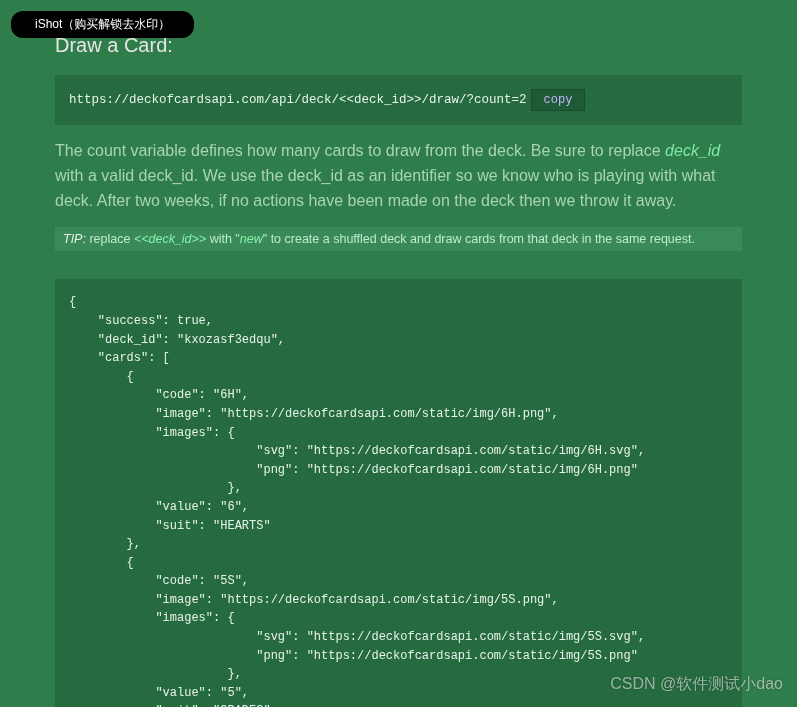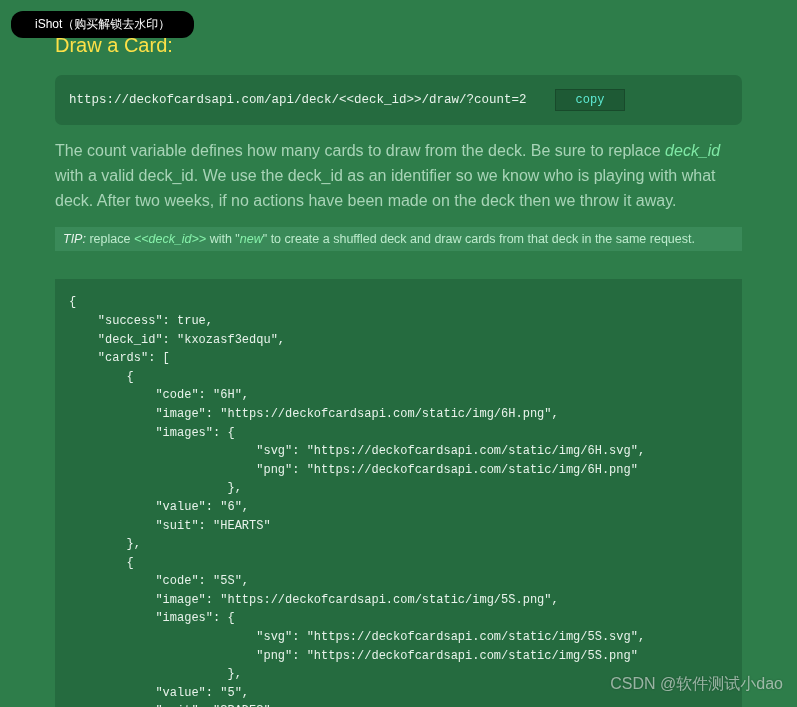--- a/index.html
+++ b/index.html
@@ -21,44 +21,43 @@
     font-size: 12px;
     padding: 5px 24px;
     border-radius: 12px;
   }
   .content {
     padding: 34px 55px 0 55px;
   }
   h2.title {
     font-weight: 300;
     font-size: 20px;
-    color: #fde047;
+    color: #e5e5e5;
     margin-bottom: 18px;
   }
   .url-box {
     background: #256b3f;
     padding: 14px 14px;
     display: flex;
     align-items: center;
-    gap: 28px;
+    gap: 4px;
     margin-bottom: 14px;
-    border-radius: 7px;
   }
   .url-text {
     font-family: "Courier New", monospace;
     font-size: 12.5px;
     color: #e8f3eb;
   }
   .copy-btn {
     background: #1e5a35;
     border: 1px solid #184a2b;
-    color: #5eead4;
+    color: #c4b5fd;
     font-family: "Courier New", monospace;
     font-size: 12px;
-    padding: 3px 20px;
+    padding: 3px 12px;
     cursor: pointer;
   }
   .desc {
     font-size: 16px;
     line-height: 1.55;
     color: #a8d4b7;
     margin-bottom: 14px;
   }
   .desc .hl { color: #7fe8a5; font-style: italic; }
   .tip-box {

